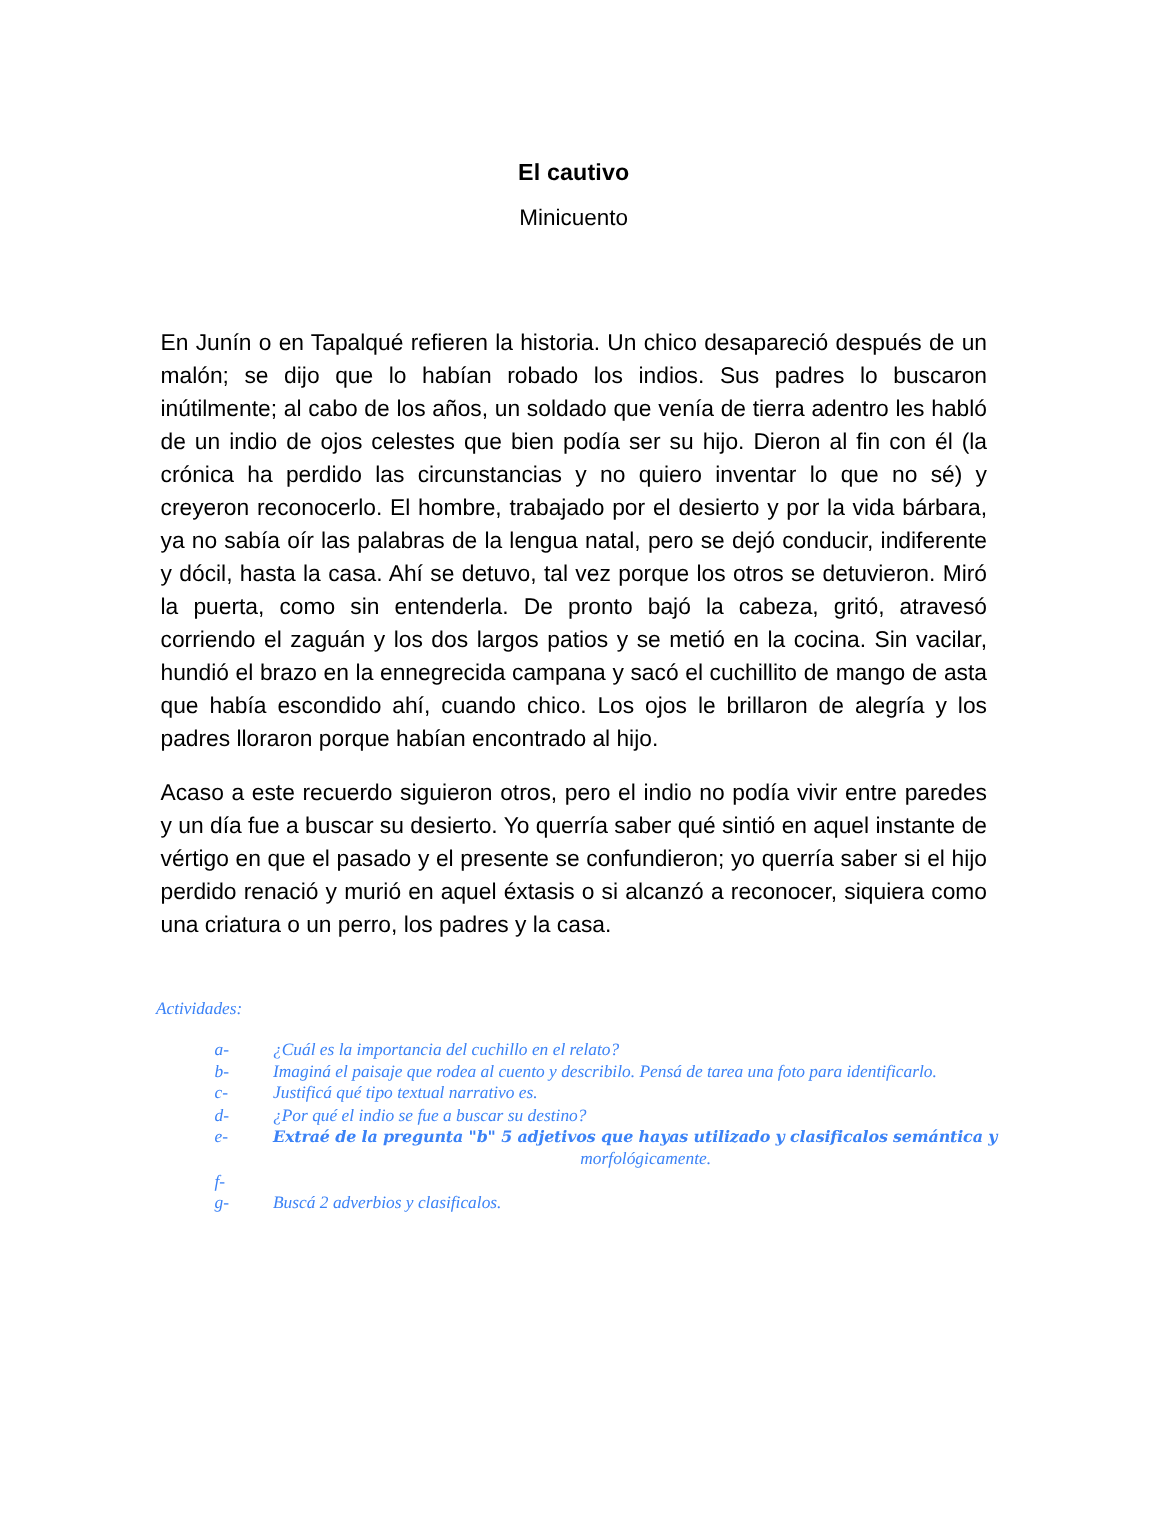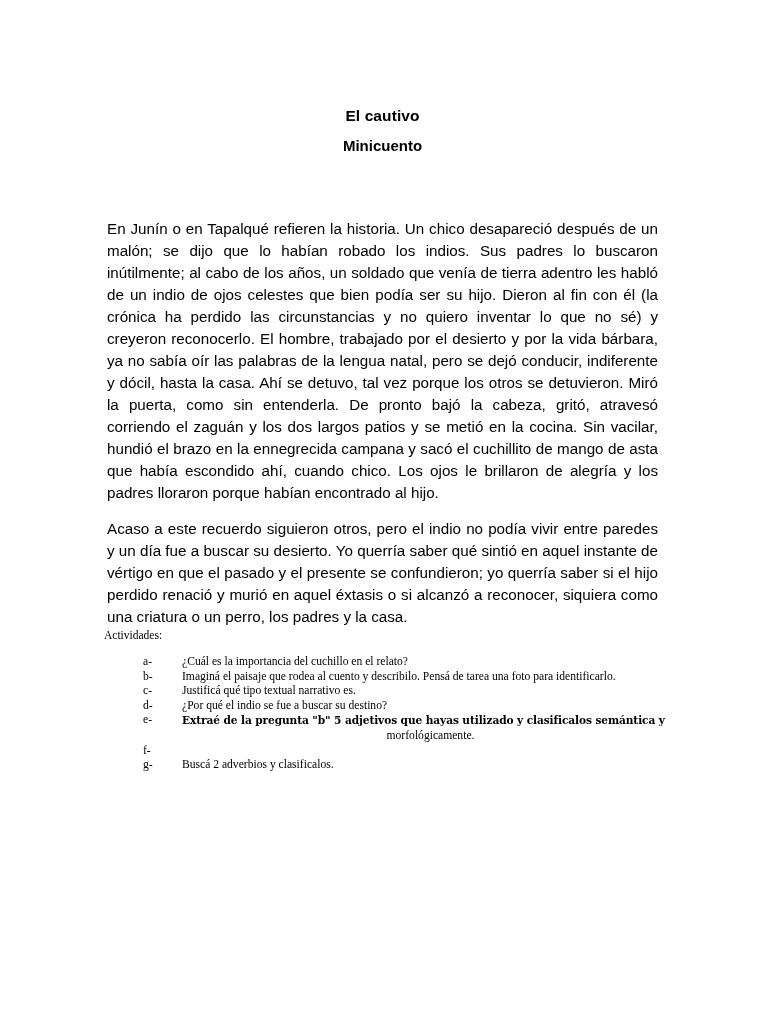--- a/index.html
+++ b/index.html
@@ -37,21 +37,21 @@
   .doc-title {
     font-size: 15.5px;
     font-weight: bold;
     text-align: center;
     line-height: 1.0;
     margin: 0 0 14px 0;
     letter-spacing: 0.1px;
   }
   .doc-subtitle {
     font-size: 15px;
-    font-weight: bold;
+    font-weight: normal;
     text-align: center;
     line-height: 1.0;
     margin: 0 0 5px 0;
   }
   .doc-author {
     font-size: 15px;
     font-weight: normal;
     text-align: center;
     line-height: 1.0;
     margin: 0;
@@ -73,24 +73,25 @@
     word-spacing: 0px;
   }
   .body-text p:last-child {
     margin-bottom: 4px;
   }
 
   
   .activities {
     position: absolute;
     left: 104px;
-    top: 628px;
+    top: 666px;
     width: 575px;
     font-family: "Liberation Serif", serif;
-    color: #000000;
+    color: #3b82f6;
+    font-style: italic;
   }
   .activities-heading {
     font-size: 11.5px;
     line-height: 14px;
     margin: 0 0 13px 0;
     font-weight: normal;
   }
   .activities-list {
     margin: 0;
     padding: 0;

